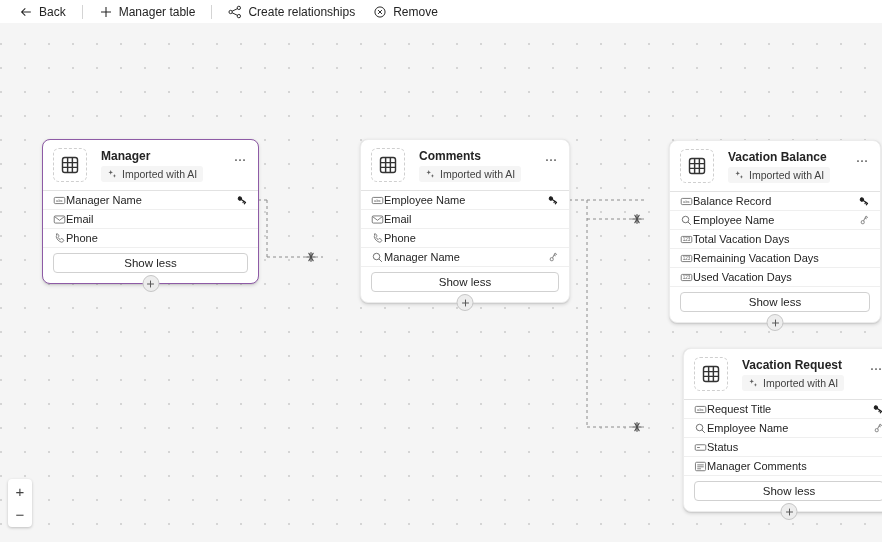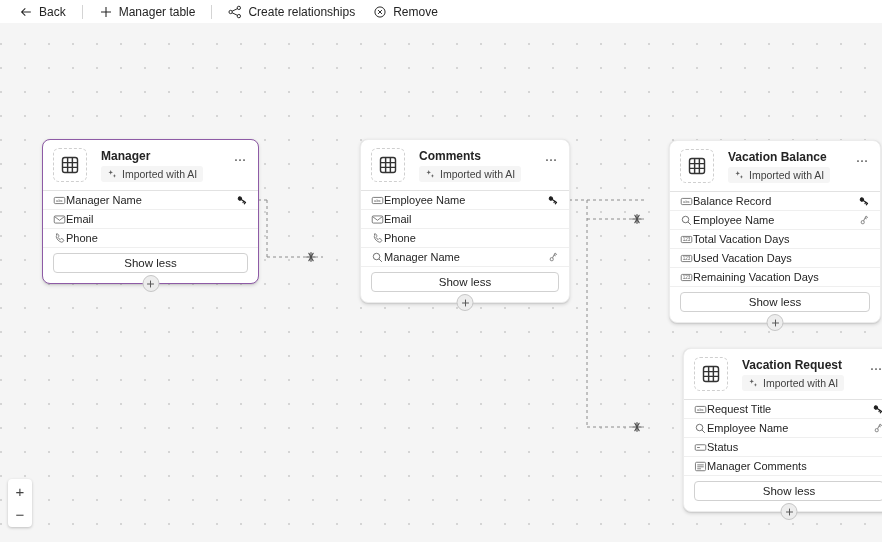--- a/index.html
+++ b/index.html
@@ -329,30 +329,30 @@
             </span>
             <span class="flabel">Total Vacation Days</span>
           </div>
           <div class="frow">
             <span style="display: inline-flex;">
               <svg viewBox="0 0 16 16">
                 <rect x="1.5" y="4.2" width="13" height="7.6" rx="1.4" fill="none" stroke="#616161" stroke-width="1"></rect>
                 <text x="8" y="10.4" font-size="5.6" text-anchor="middle" fill="#616161">123</text>
               </svg>
             </span>
+            <span class="flabel">Remaining Vacation Days</span>
+          </div>
+          <div class="frow">
+            <span style="display: inline-flex;">
+              <svg viewBox="0 0 16 16">
+                <rect x="1.5" y="4.2" width="13" height="7.6" rx="1.4" fill="none" stroke="#616161" stroke-width="1"></rect>
+                <text x="8" y="10.4" font-size="5.6" text-anchor="middle" fill="#616161">123</text>
+              </svg>
+            </span>
             <span class="flabel">Used Vacation Days</span>
-          </div>
-          <div class="frow">
-            <span style="display: inline-flex;">
-              <svg viewBox="0 0 16 16">
-                <rect x="1.5" y="4.2" width="13" height="7.6" rx="1.4" fill="none" stroke="#616161" stroke-width="1"></rect>
-                <text x="8" y="10.4" font-size="5.6" text-anchor="middle" fill="#616161">123</text>
-              </svg>
-            </span>
-            <span class="flabel">Remaining Vacation Days</span>
           </div>
         </div>
         <button class="showless">Show less</button>
         <div class="addbtn">
           <svg viewBox="0 0 16 16">
             <path d="M8 2.5v11M2.5 8h11" stroke="#5a5a5a" stroke-width="1.6" fill="none"></path>
           </svg>
         </div>
       </div>
       <div class="card" style="left: 646px; top: 325px; width: 212px;">

